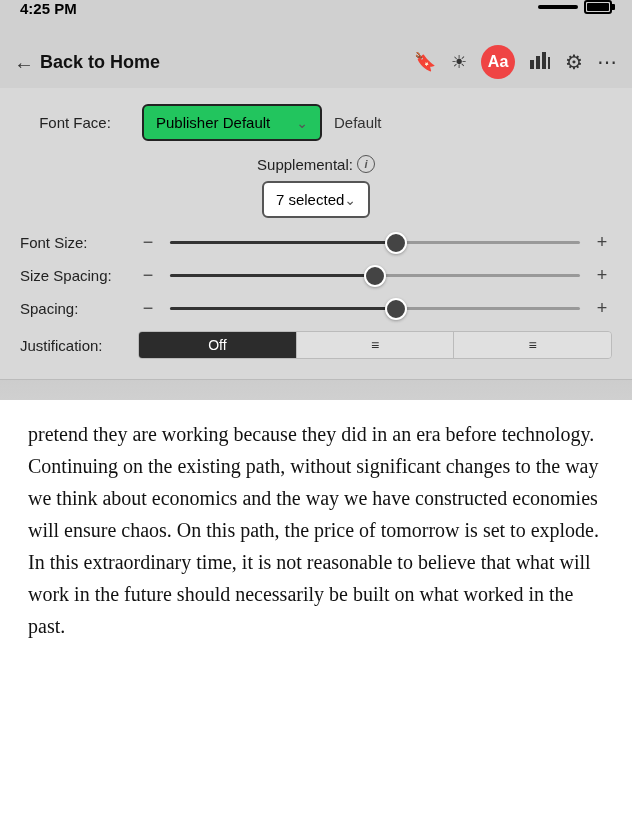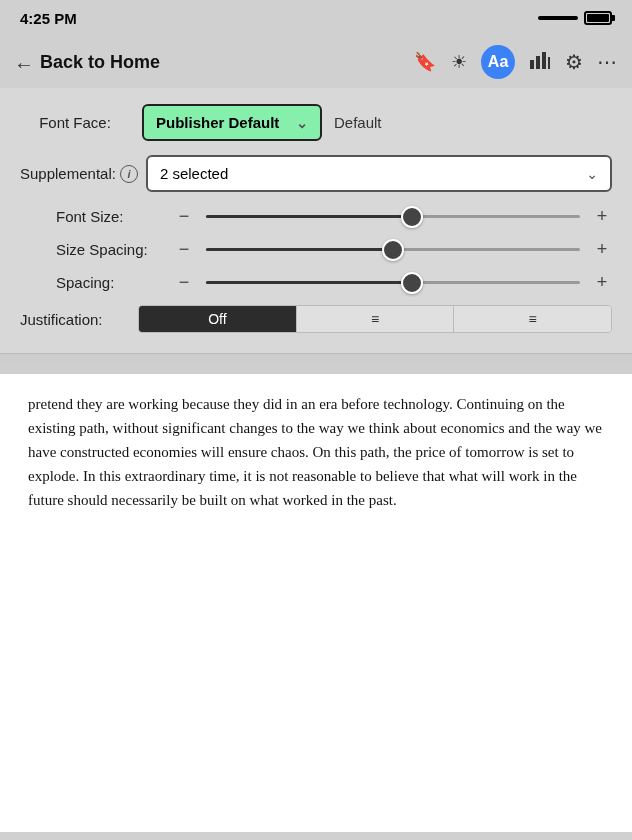--- a/index.html
+++ b/index.html
@@ -10,21 +10,21 @@
       background: #d0d0d0;
       overflow: hidden;
       position: relative;
     }
 
     
     .status-bar {
       height: 36px;
       background: #d0d0d0;
       display: flex;
-      align-items: center;
+      align-items: flex-start;
       justify-content: space-between;
       padding: 0 20px;
     }
     .status-time {
       font-size: 15px;
       font-weight: 600;
       color: #000;
     }
     .status-right {
       display: flex;
@@ -90,21 +90,21 @@
       gap: 14px;
     }
     .nav-icon {
       font-size: 20px;
       color: #333;
       cursor: pointer;
     }
     .nav-icon-circle {
       width: 34px;
       height: 34px;
-      background: #3b82f6;
+      background: #ef4444;
       border-radius: 50%;
       display: flex;
       align-items: center;
       justify-content: center;
       color: #fff;
       font-size: 16px;
       font-weight: 700;
       cursor: pointer;
     }
 
@@ -122,49 +122,49 @@
       margin-bottom: 14px;
       gap: 12px;
     }
     .settings-label {
       font-size: 15px;
       color: #222;
       min-width: 110px;
       text-align: center;
     }
     .font-face-dropdown {
-      background: #86efac;
+      background: #22c55e;
       border: 2px solid #222;
       border-radius: 6px;
       padding: 8px 12px;
       font-size: 15px;
       display: flex;
       align-items: center;
       justify-content: space-between;
       min-width: 180px;
       cursor: pointer;
-      font-weight: bold;
     }
     .font-face-dropdown .chevron {
       font-size: 14px;
       color: #555;
     }
     .advanced-btn {
       font-size: 15px;
       color: #333;
       font-weight: 500;
       cursor: pointer;
     }
 
     
     .supplemental-row {
       display: flex;
       align-items: center;
       margin-bottom: 14px;
       gap: 8px;
+      flex-direction: column;
     }
     .supplemental-label {
       font-size: 15px;
       color: #222;
       display: flex;
       align-items: center;
       gap: 4px;
       min-width: 110px;
     }
     .info-icon {
@@ -196,21 +196,20 @@
       font-size: 14px;
       color: #555;
     }
 
     
     .slider-row {
       display: flex;
       align-items: center;
       margin-bottom: 12px;
       gap: 8px;
-      margin-left: 36px;
     }
     .slider-label {
       font-size: 15px;
       color: #222;
       min-width: 110px;
     }
     .slider-minus {
       font-size: 18px;
       color: #444;
       cursor: pointer;
@@ -292,21 +291,21 @@
 
     
     .book-content {
       background: #fff;
       padding: 18px 28px 0 28px;
       flex: 1;
       height: calc(840px - 36px - 52px - 260px - 34px);
       overflow: hidden;
     }
     .book-text {
-      font-size: 15px;
+      font-size: 20px;
       line-height: 1.6;
       color: #111;
       font-family: Georgia, 'Times New Roman', serif;
     }
 
     .top-fade {
       height: 20px;
       background: linear-gradient(to bottom, rgba(200,200,200,0.4), rgba(255,255,255,0));
       position: relative;
     }
@@ -356,21 +355,21 @@
     </div>
     <span class="advanced-btn">Default</span>
   </div>
 
   <div class="supplemental-row">
     <span class="supplemental-label">
       <span>Supplemental:</span>
       <span class="info-icon">i</span>
     </span>
     <div class="supplemental-dropdown">
-      <span>2 selected</span>
+      <span>7 selected</span>
       <span class="chevron">⌄</span>
     </div>
   </div>
 
   <div class="slider-row">
     <span class="slider-label">Font Size:</span>
     <span class="slider-minus">−</span>
     <div class="slider-track">
       <div class="slider-fill" style="width:55%"></div>
       <div class="slider-thumb" style="left:55%"></div>

